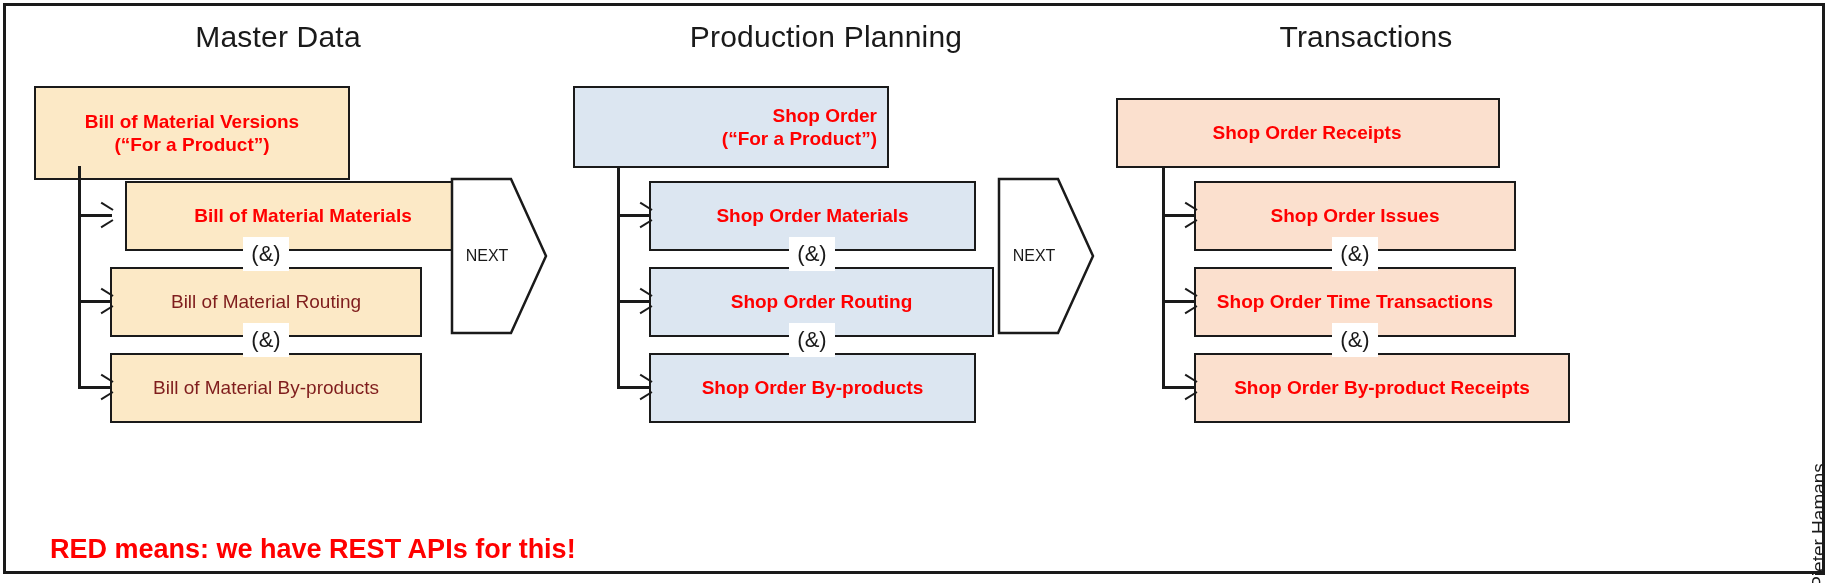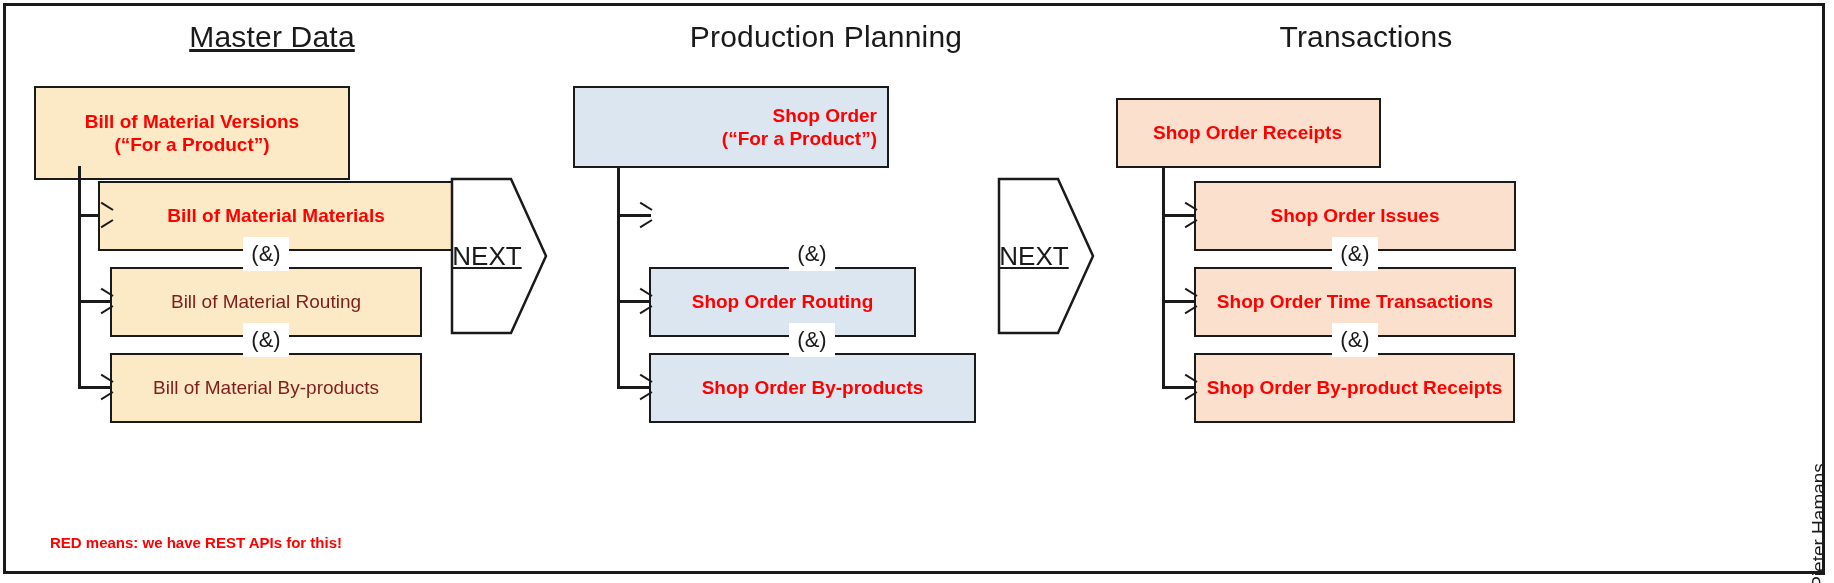--- a/index.html
+++ b/index.html
@@ -8,21 +8,21 @@
   #frame{
     position:absolute;left:3px;top:3px;width:1822px;height:571px;
     border:3px solid #1a1a1a;background:#ffffff;box-sizing:border-box;
   }
 
   
   .col-title{
     position:absolute;text-align:center;font-size:30px;color:#1a1a1a;
     font-weight:400;letter-spacing:.2px;white-space:nowrap;
   }
-  #title-master{left:16px;top:14px;width:500px;text-decoration:underline;}
+  #title-master{left:22px;top:14px;width:500px;}
   #title-planning{left:570px;top:14px;width:500px;}
   #title-transactions{left:1110px;top:14px;width:500px;}
 
   
   .box{
     position:absolute;border:2.5px solid #1a1a1a;box-sizing:border-box;
     display:flex;align-items:center;justify-content:center;text-align:center;
     font-size:19px;line-height:1.22;padding:0 10px;
   }
   .box .lines{width:100%;}
@@ -51,26 +51,26 @@
   .arrowhead::after{top:10px;transform:rotate(-32deg);transform-origin:right center;}
 
   
   .chevron{
     position:absolute;width:100px;height:160px;
   }
   .chevron svg{display:block;}
   .chevron .lbl{
     position:absolute;left:0;top:0;width:76px;height:160px;
     display:flex;align-items:center;justify-content:center;
-    font-size:26px;color:#1a1a1a;text-decoration:underline;
+    font-size:16px;color:#1a1a1a;
   }
 
   
   #legend{
-    position:absolute;left:44px;top:528px;font-size:15px;font-weight:bold;color:#ff0000;
+    position:absolute;left:44px;top:528px;font-size:27px;font-weight:bold;color:#ff0000;
     white-space:nowrap;
   }
 
   
   #copyright{
     position:absolute;right:14px;top:196px;
     font-size:19px;color:#1a1a1a;white-space:nowrap;
     transform-origin:100% 0;transform:rotate(-90deg) translate(-100%,0);
   }
 </style>
@@ -91,21 +91,21 @@
   </div>
 
   <div class="vline" style="left:72px;top:160px;height:222px;"></div>
   <div class="hline" style="left:72px;top:208px;width:34px;"></div>
   <div class="arrowhead" style="left:93px;top:203px;"></div>
   <div class="hline" style="left:72px;top:294px;width:34px;"></div>
   <div class="arrowhead" style="left:93px;top:289px;"></div>
   <div class="hline" style="left:72px;top:380px;width:34px;"></div>
   <div class="arrowhead" style="left:93px;top:375px;"></div>
 
-  <div class="box fill-cream" style="left:92px;top:175px;width:356px;height:70px;">
+  <div class="box fill-cream" style="left:119px;top:175px;width:356px;height:70px;">
     <div class="red">Bill of Material Materials</div>
   </div>
   <div class="box fill-cream" style="left:104px;top:261px;width:312px;height:70px;">
     <div class="black">Bill of Material Routing</div>
   </div>
   <div class="box fill-cream" style="left:104px;top:347px;width:312px;height:70px;text-align:center;">
     <div class="black">Bill of Material By-products</div>
   </div>
 
   <div class="amp" style="left:237px;top:231px;">(&amp;)</div>
@@ -126,58 +126,61 @@
   </div>
 
   <div class="vline" style="left:611px;top:160px;height:222px;"></div>
   <div class="hline" style="left:611px;top:208px;width:34px;"></div>
   <div class="arrowhead" style="left:632px;top:203px;"></div>
   <div class="hline" style="left:611px;top:294px;width:34px;"></div>
   <div class="arrowhead" style="left:632px;top:289px;"></div>
   <div class="hline" style="left:611px;top:380px;width:34px;"></div>
   <div class="arrowhead" style="left:632px;top:375px;"></div>
 
-  <div class="box fill-blue" style="left:643px;top:261px;width:267px;height:70px;">
+  <div class="box fill-blue" style="left:643px;top:175px;width:327px;height:70px;">
+    <div class="red">Shop Order Materials</div>
+  </div>
+  <div class="box fill-blue" style="left:643px;top:261px;width:345px;height:70px;">
     <div class="red">Shop Order Routing</div>
   </div>
   <div class="box fill-blue" style="left:643px;top:347px;width:327px;height:70px;align-items:center;">
     <div class="red">Shop Order By-products</div>
   </div>
 
   <div class="amp" style="left:783px;top:231px;">(&amp;)</div>
   <div class="amp" style="left:783px;top:317px;">(&amp;)</div>
 
   <div class="chevron" style="left:990px;top:170px;">
     <svg width="100" height="160" viewBox="0 0 100 160">
       <polygon points="3,3 62,3 97,80 62,157 3,157" fill="#ffffff" stroke="#1a1a1a" stroke-width="2.5" stroke-linejoin="miter"></polygon>
     </svg>
     <div class="lbl">NEXT</div>
   </div>
 
-  <div class="box fill-peach" style="left:1110px;top:92px;width:265px;height:70px;padding-left:8px;">
+  <div class="box fill-peach" style="left:1110px;top:92px;width:384px;height:70px;padding-left:8px;">
     <div class="lines">
       <div class="red">Shop Order Receipts</div>
     </div>
   </div>
 
   <div class="vline" style="left:1156px;top:160px;height:222px;"></div>
   <div class="hline" style="left:1156px;top:208px;width:34px;"></div>
   <div class="arrowhead" style="left:1177px;top:203px;"></div>
   <div class="hline" style="left:1156px;top:294px;width:34px;"></div>
   <div class="arrowhead" style="left:1177px;top:289px;"></div>
   <div class="hline" style="left:1156px;top:380px;width:34px;"></div>
   <div class="arrowhead" style="left:1177px;top:375px;"></div>
 
   <div class="box fill-peach" style="left:1188px;top:261px;width:322px;height:70px;">
     <div class="red">Shop Order Time Transactions</div>
   </div>
   <div class="box fill-peach" style="left:1188px;top:175px;width:322px;height:70px;">
     <div class="red">Shop Order Issues</div>
   </div>
-  <div class="box fill-peach" style="left:1188px;top:347px;width:321px;height:70px;">
+  <div class="box fill-peach" style="left:1188px;top:347px;width:376px;height:70px;">
     <div class="red">Shop Order By-product Receipts</div>
   </div>
 
   <div class="amp" style="left:1326px;top:231px;">(&amp;)</div>
   <div class="amp" style="left:1326px;top:317px;">(&amp;)</div>
 
   <div id="legend">RED means: we have REST APIs for this!</div>
 
   <div id="copyright">© Exact 2018 – Pieter Hamans</div>
 

